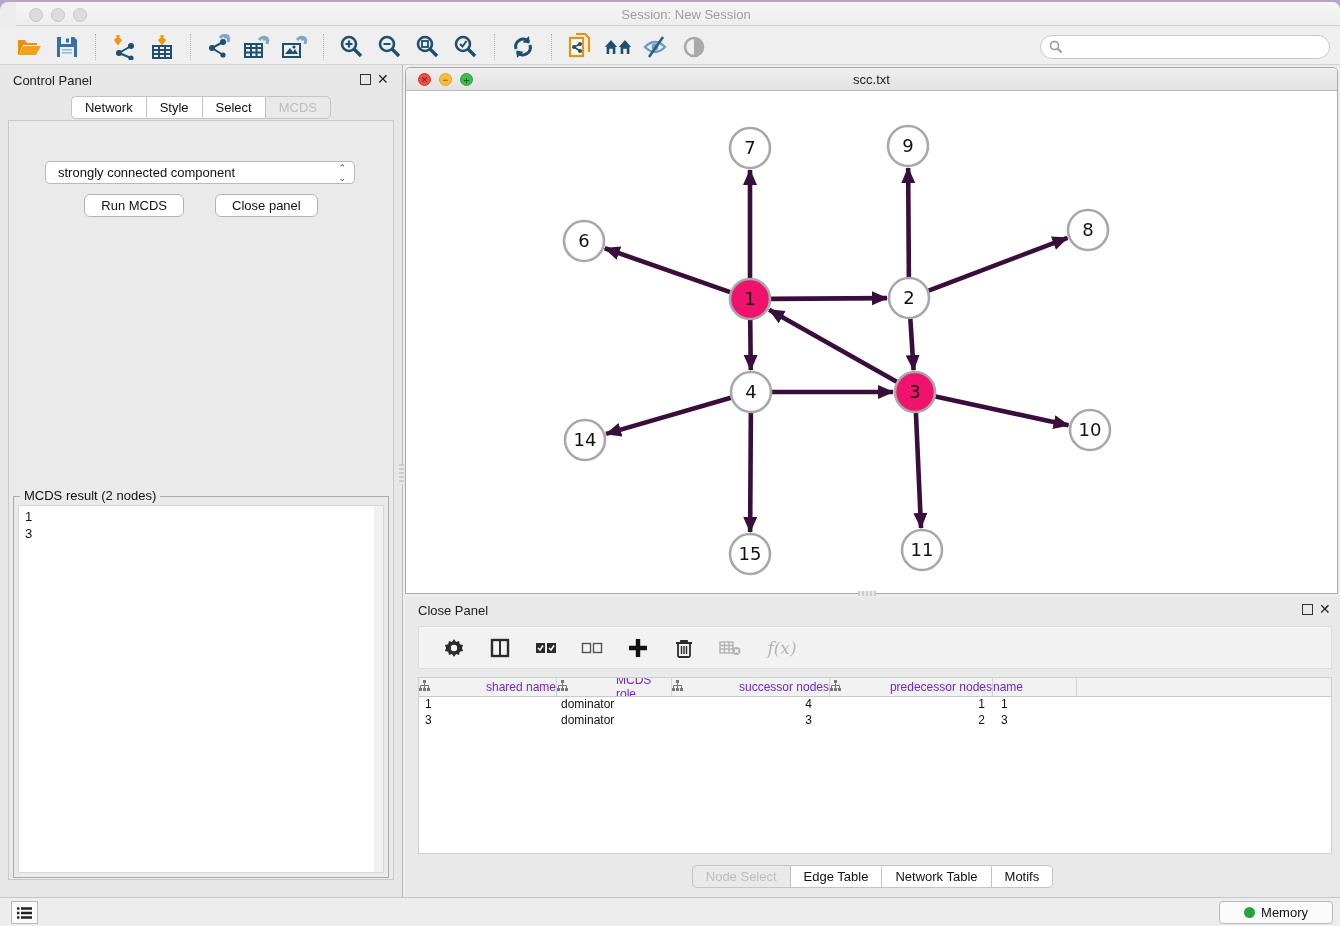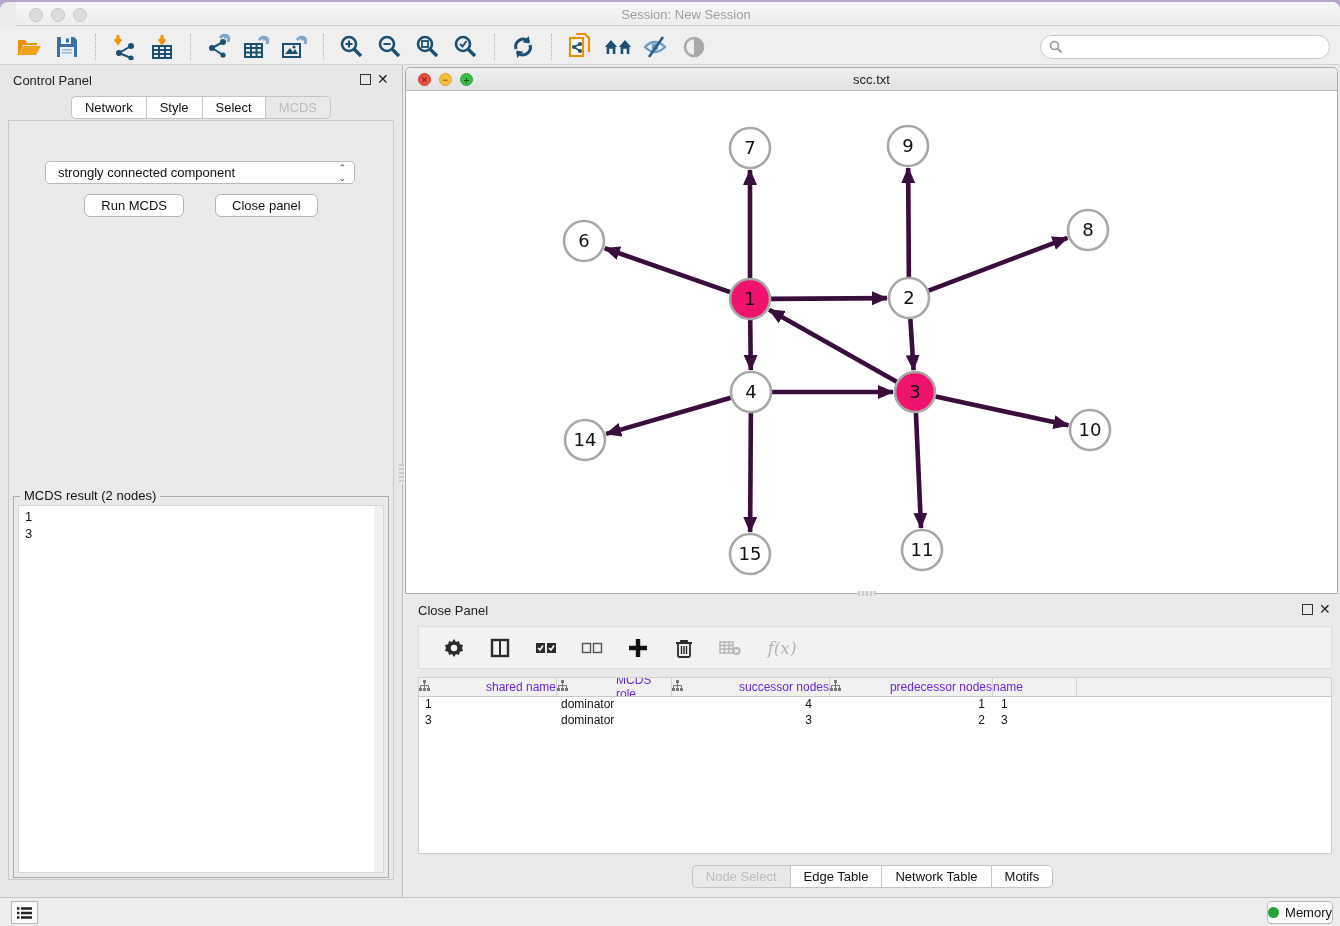--- a/index.html
+++ b/index.html
@@ -96,21 +96,21 @@
   .td { overflow:hidden; white-space:nowrap; }
   .tabs-bottom { position:absolute; left:0; bottom:9px; width:100%; display:flex; justify-content:center; }
 
   
   .statusbar { position:absolute; left:0; top:895px; width:100%; height:29px;
                background:#ededed; border-top:1px solid #c6c6c6; }
   .list-btn { position:absolute; left:11px; top:3px; width:27px; height:23px; background:#fafafa;
               border:1px solid #b9b9b9; display:flex; align-items:center; justify-content:center; }
   .mem-btn { position:absolute; right:7px; top:3px; height:23px; background:#fafafa;
              border:1px solid #b9b9b9; border-radius:4px; display:flex; align-items:center;
-             gap:6px; padding:0 0; font-size:13px; color:#111; }
+             gap:6px; padding:0 24px; font-size:13px; color:#111; }
   .mem-dot { width:11px; height:11px; border-radius:50%; background:#27a23c; }
 </style>
 </head>
 <body>
 
 <div class="window">
 
   <div class="titlebar">
     <div class="tl" style="left:13px"></div>
     <div class="tl" style="left:35px"></div>

